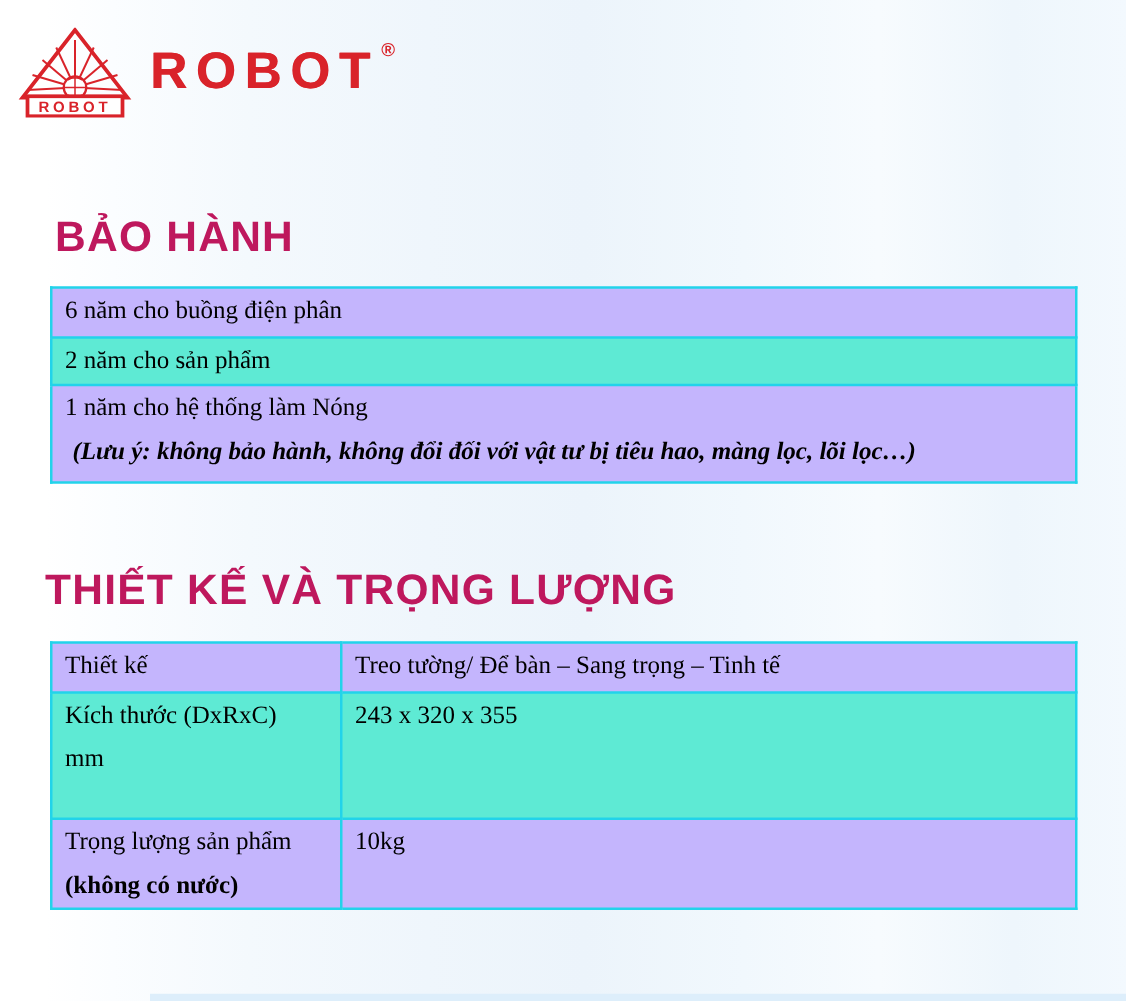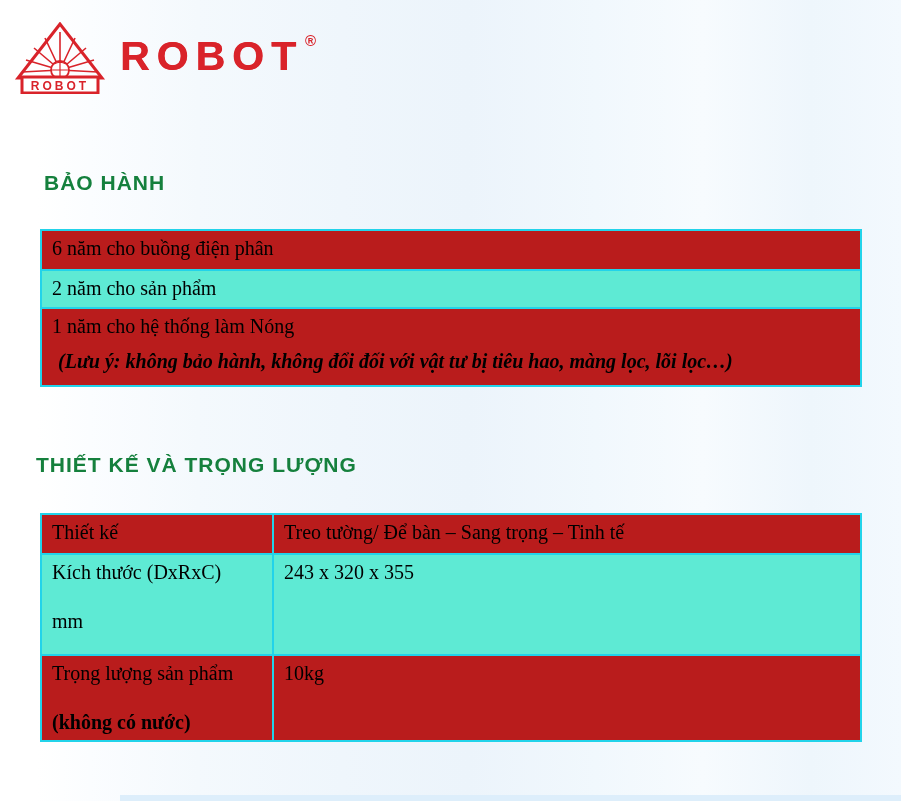--- a/index.html
+++ b/index.html
@@ -47,22 +47,22 @@
     font-size: 15px;
     font-weight: 700;
     margin-left: 2px;
     margin-top: -4px;
   }
 
   
   .section-title {
     position: absolute;
     left: 38px;
-    color: #15803d;
-    font-size: 21px;
+    color: #be185d;
+    font-size: 34px;
     font-weight: 800;
     letter-spacing: 1px;
     font-family: "Liberation Sans", "DejaVu Sans", sans-serif;
   }
   #warranty-title { top: 171px; left: 44px; }
   #design-title   { top: 453px; left: 36px; }
 
   
   table.spec {
     position: absolute;
@@ -75,39 +75,39 @@
     color: #000;
   }
   table.spec, table.spec td {
     border: 2px solid #22d3ea;
   }
   table.spec td {
     padding: 6px 10px;
     vertical-align: top;
     background: #5eead4;
   }
-  table.spec td.fill { background: #b91c1c; }
+  table.spec td.fill { background: #c4b5fd; }
 
   #warranty-table { top: 229px; }
   #warranty-table tr.r1 td { height: 40px; }
   #warranty-table tr.r2 td { height: 38px; }
   #warranty-table tr.r3 td { height: 78px; }
   .note-line {
     font-weight: bold;
     font-style: italic;
     margin-top: 12px;
     padding-left: 6px;
   }
 
   #design-table { top: 513px; }
   #design-table td.c1 { width: 232px; }
   #design-table tr.r1 td { height: 40px; }
   #design-table tr.r2 td { height: 101px; }
   #design-table tr.r3 td { height: 72px; }
-  .label-line2 { margin-top: 26px; }
+  .label-line2 { margin-top: 12px; }
   .label-line2.bold { font-weight: bold; }
 
   
   .footer-strip {
     position: absolute;
     left: 120px;
     right: 0;
     bottom: 0;
     height: 6px;
     background: #ddeefb;

